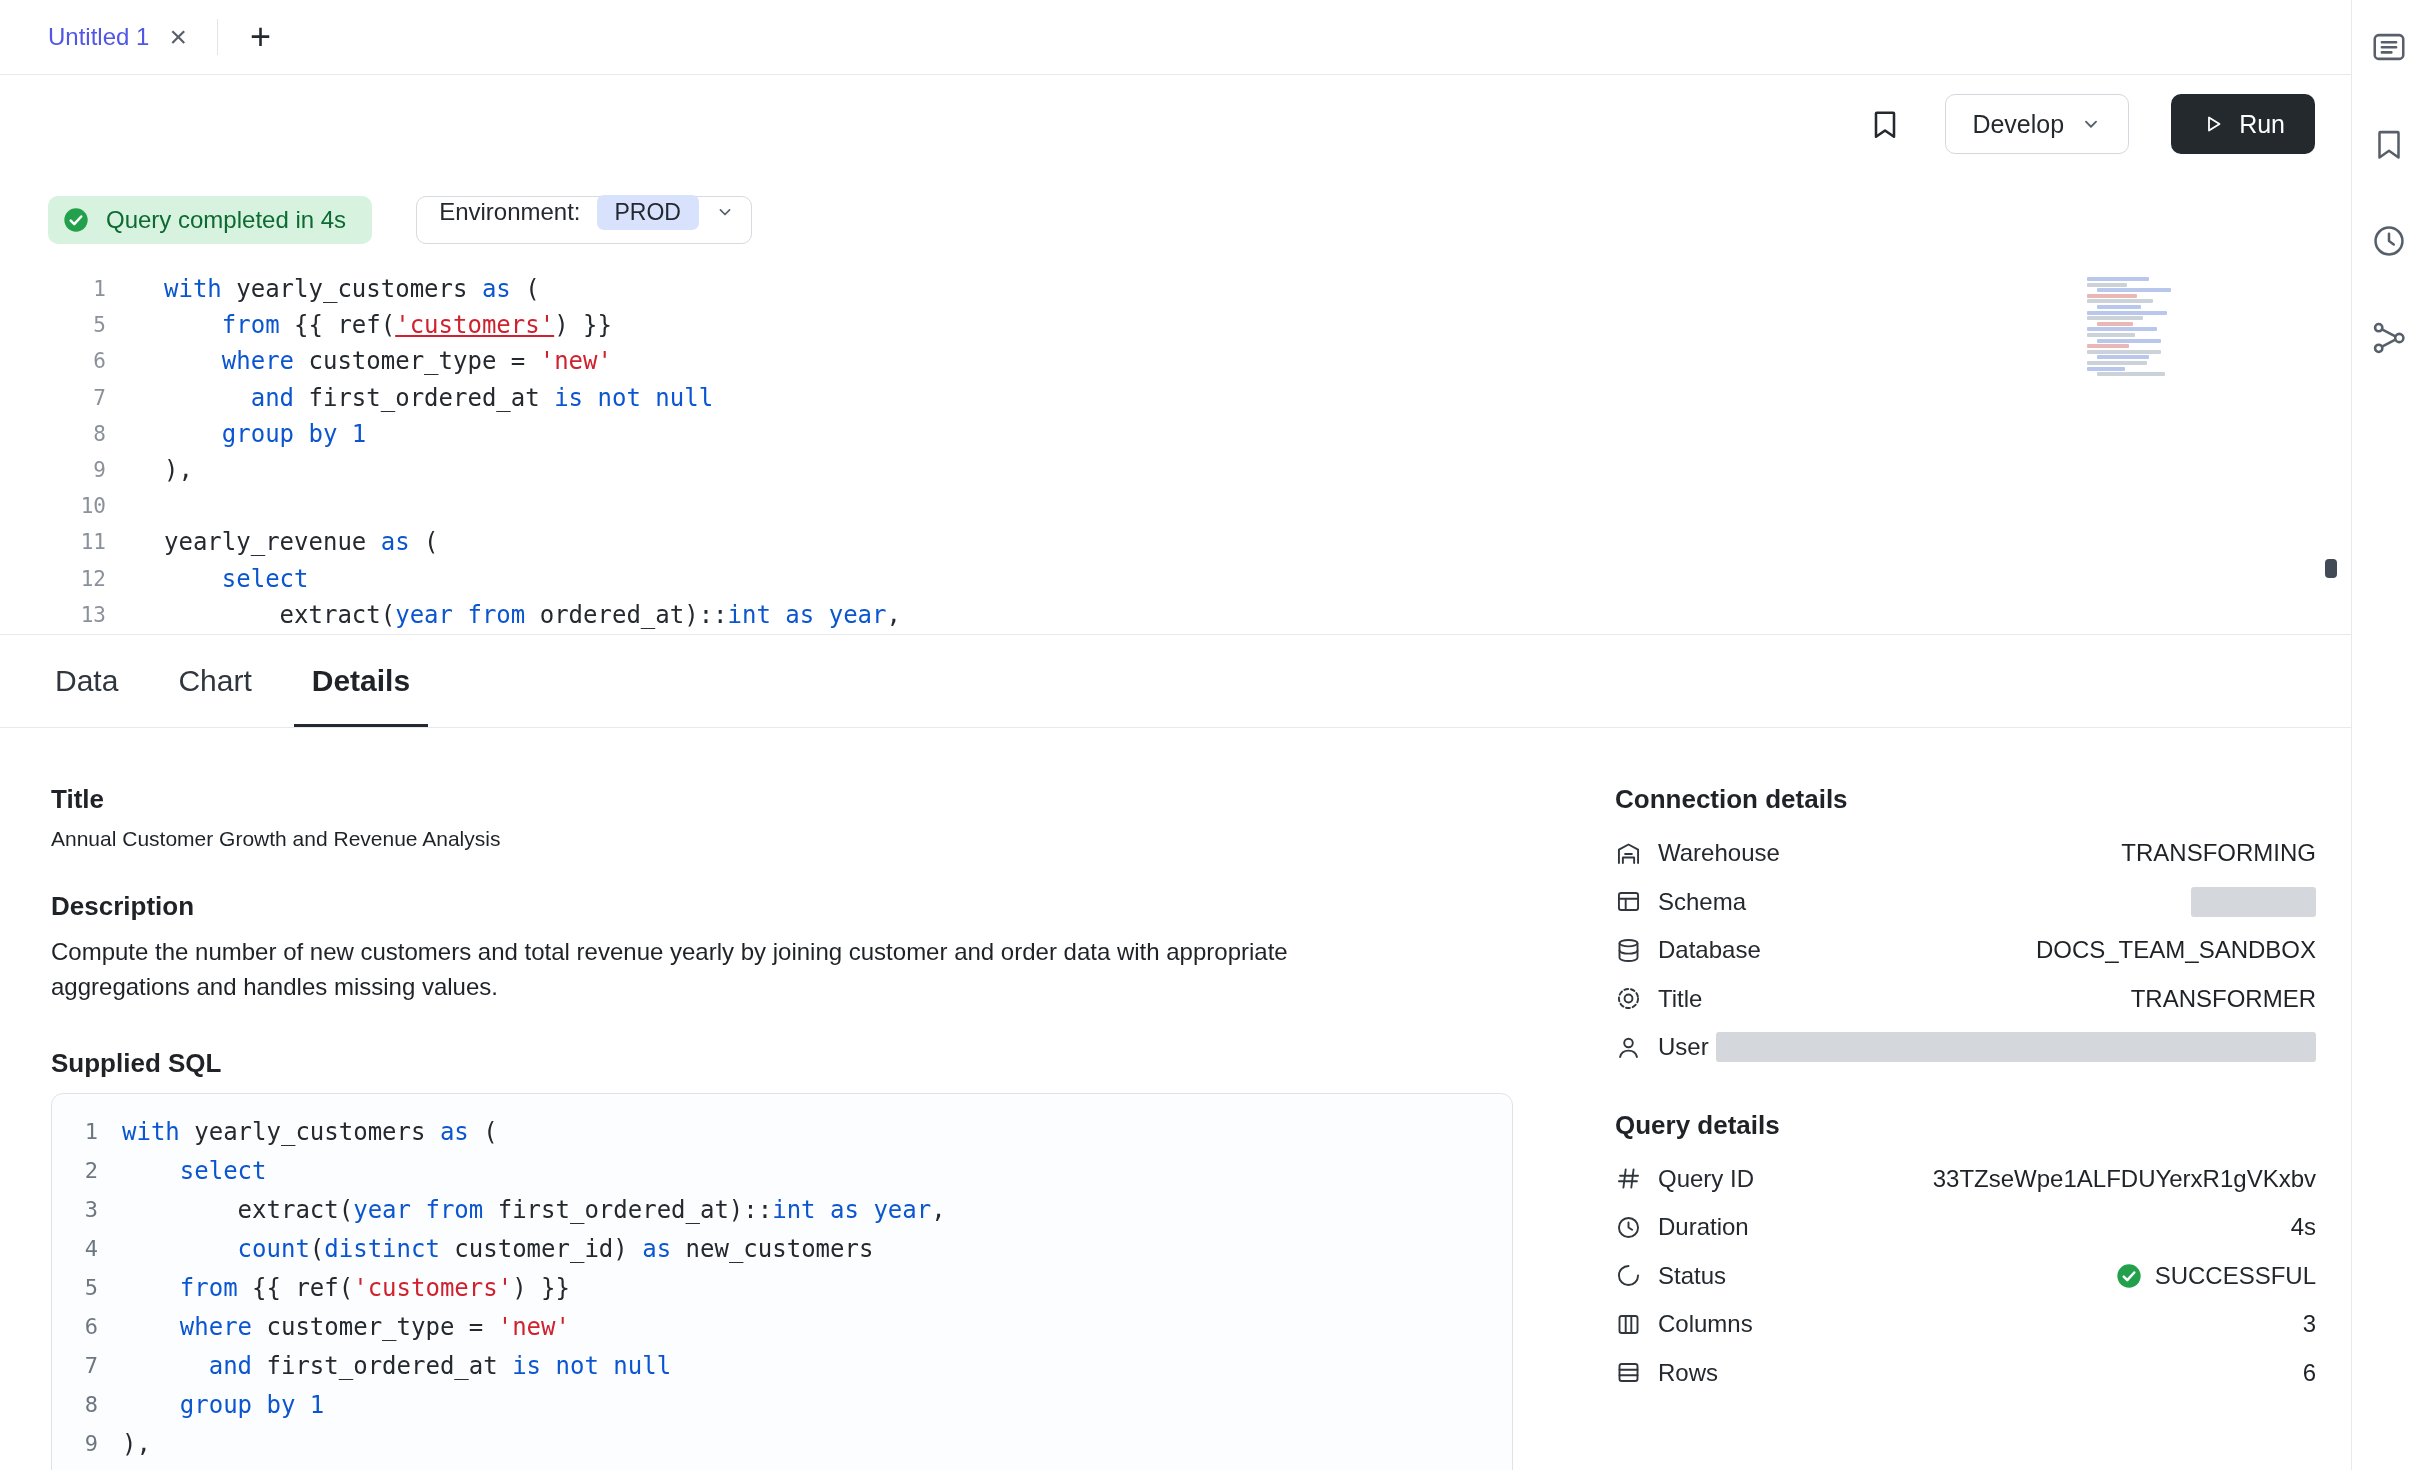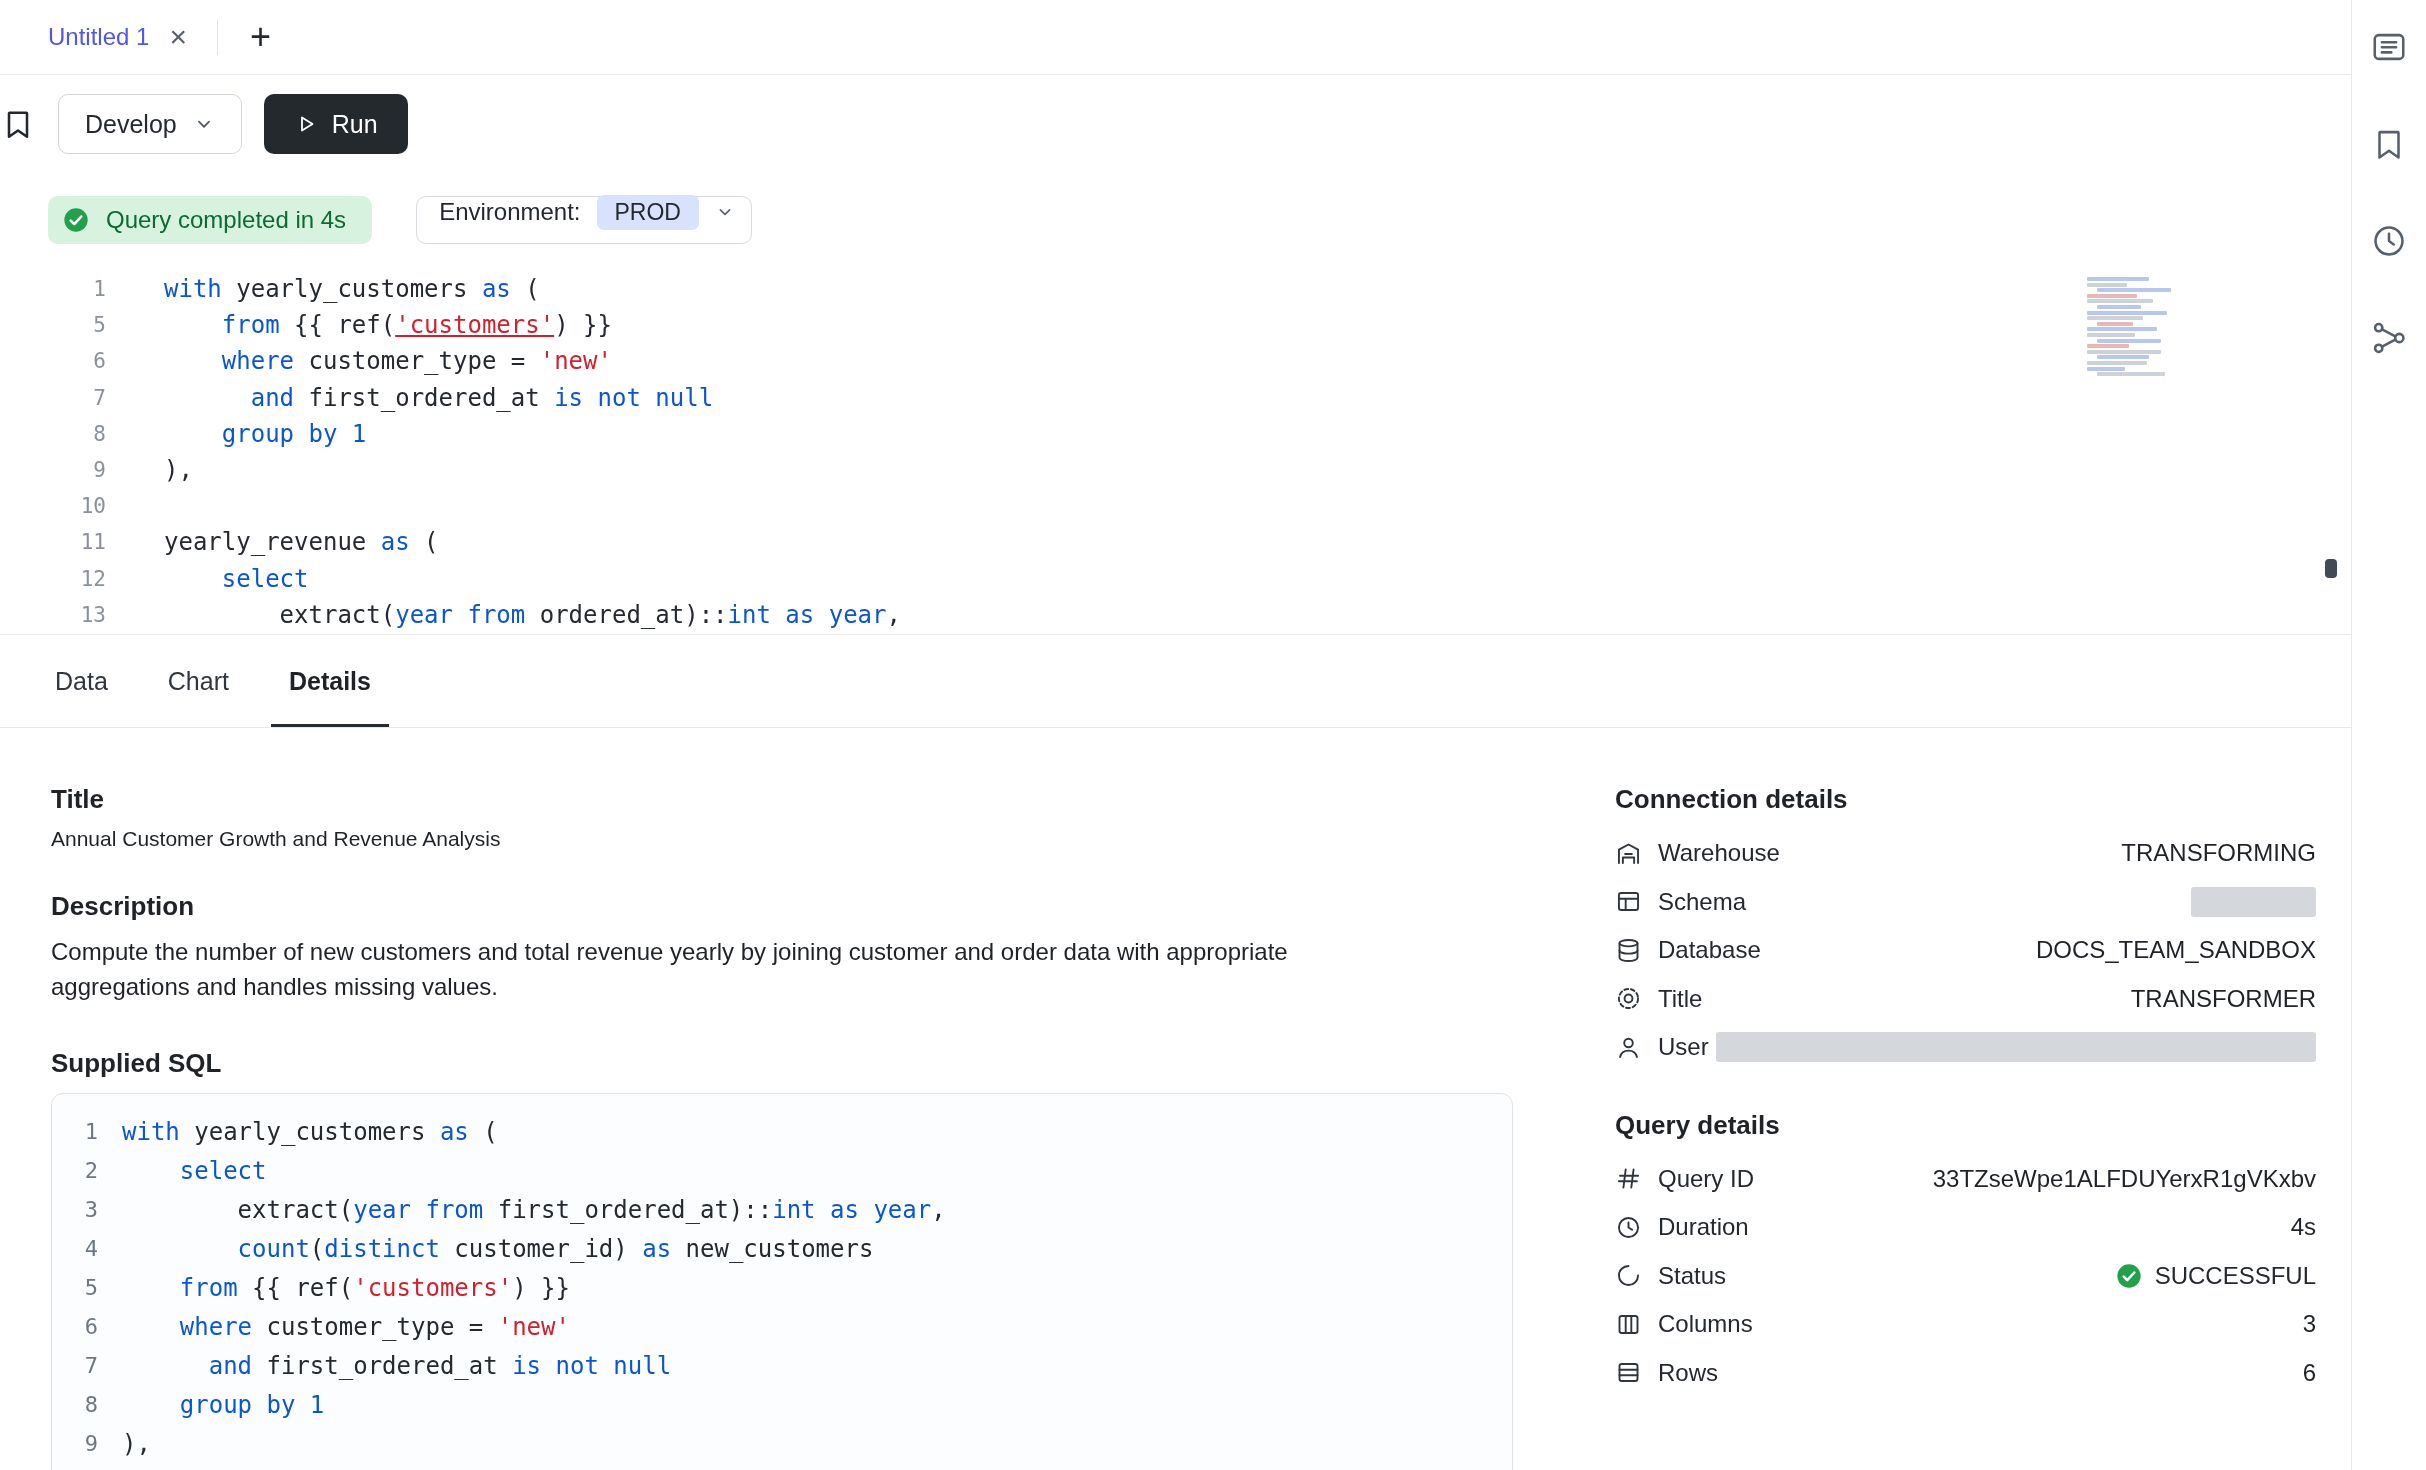--- a/index.html
+++ b/index.html
@@ -10,21 +10,21 @@
 
   
   .tabbar { height: 75px; border-bottom: 1px solid #e7e9ec; display: flex; align-items: center; flex-shrink: 0; }
   .tab { display: flex; align-items: center; gap: 20px; padding: 0 30px 0 48px; height: 100%; cursor: pointer; }
   .tab-label { color: #5156e5; font-size: 24px; }
   .tab-close { color: #57606a; font-size: 30px; line-height: 1; }
   .tab-sep { width: 1px; height: 36px; background: #e2e4e8; }
   .new-tab { margin-left: 32px; font-size: 36px; color: #24292f; background: none; border: none; cursor: pointer; line-height: 1; font-family: inherit; }
 
   
-  .toolbar { height: 98px; display: flex; align-items: center; gap: 22px; padding-right: 36px; flex-shrink: 0; }
+  .toolbar { height: 98px; display: flex; align-items: center; justify-content: flex-end; gap: 42px; padding-right: 36px; flex-shrink: 0; }
   .icon-btn { background: none; border: none; cursor: pointer; display: flex; align-items: center; }
   .icon-btn svg { width: 36px; height: 36px; stroke: #24292f; fill: none; stroke-width: 1.7; stroke-linecap: round; stroke-linejoin: round; }
   .develop-btn { display: flex; align-items: center; gap: 16px; height: 60px; padding: 0 26px; border: 1px solid #d4d8de;
     border-radius: 10px; background: #fff; font-size: 25px; color: #24292f; cursor: pointer; font-family: inherit; }
   .develop-btn svg { width: 22px; height: 22px; stroke: #57606a; fill: none; stroke-width: 2; stroke-linecap: round; stroke-linejoin: round; }
   .run-btn { display: flex; align-items: center; gap: 14px; height: 60px; padding: 0 30px; border: none;
     border-radius: 10px; background: #24292e; color: #fff; font-size: 25px; cursor: pointer; font-family: inherit; }
   .run-btn svg { width: 24px; height: 24px; }
 
   
@@ -48,21 +48,21 @@
   .tok-s { color: #cf222e; }
   .tok-p { color: #24292f; }
   .editor .tok-l { color: #cf222e; text-decoration: underline; cursor: pointer; }
   .minimap { position: absolute; top: 10px; right: 146px; width: 118px; height: 104px; }
   .mm-bar { height: 4px; border-radius: 1px; margin-bottom: 1.6px; }
   .scroll-handle { position: absolute; right: 14px; top: 292px; width: 12px; height: 19px; background: #424a55; border-radius: 4px; }
 
   
   .results-tabs { height: 93px; border-bottom: 1px solid #e7e9ec; display: flex; align-items: stretch;
     padding-left: 51px; gap: 52px; flex-shrink: 0; }
-  .rtab { display: flex; align-items: center; font-size: 25px; color: #2f363d; position: relative; padding: 0 4px; cursor: pointer; }
+  .rtab { display: flex; align-items: center; font-size: 30px; color: #2f363d; position: relative; padding: 0 4px; cursor: pointer; }
   .rtab.active { font-weight: bold; color: #1f2328; }
   .rtab.active::after { content: ""; position: absolute; left: -14px; right: -14px; bottom: 0; height: 3px; background: #24292f; }
 
   
   .details { flex: 1; display: flex; padding: 56px 35px 0 51px; overflow: hidden; }
   .details-left { width: 1462px; flex-shrink: 0; }
   .details-right { margin-left: 102px; flex: 1; }
   .section-heading { font-size: 26px; font-weight: bold; color: #1f2328; margin-bottom: 14px; }
   .title-value { font-size: 21px; margin-bottom: 40px; }
   .desc-text { font-size: 24px; line-height: 35px; max-width: 1360px; margin-bottom: 44px; }

